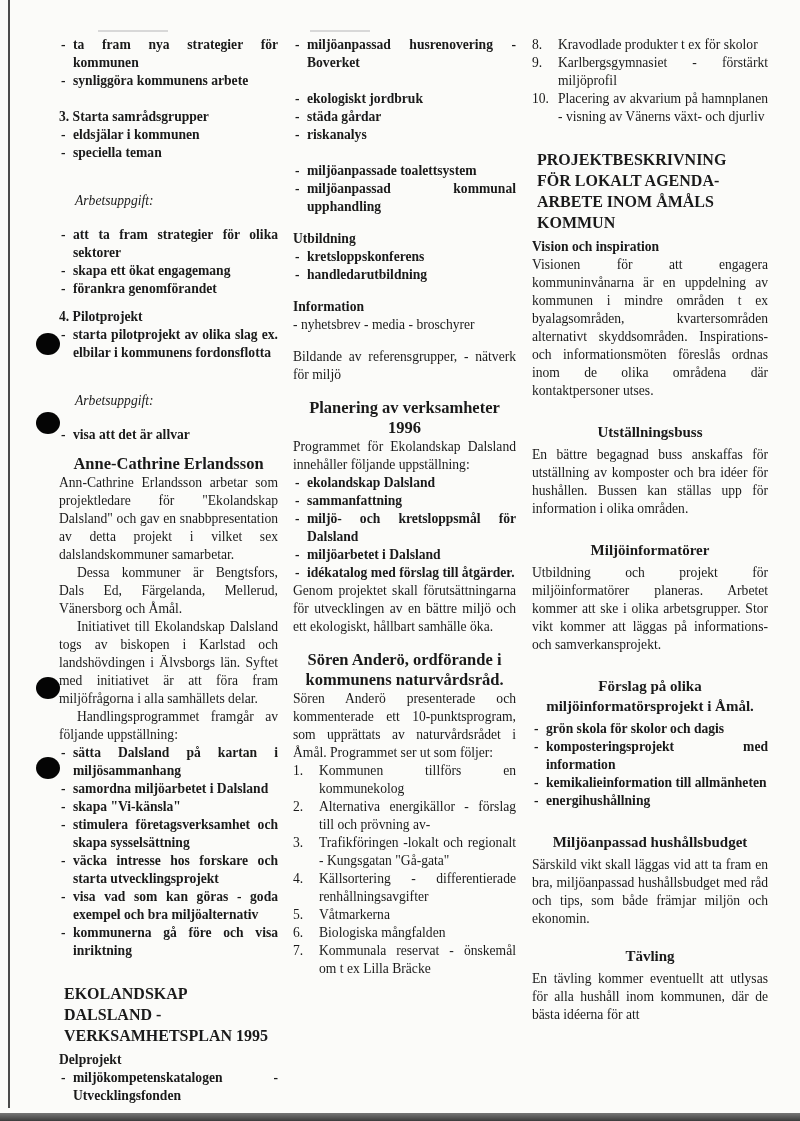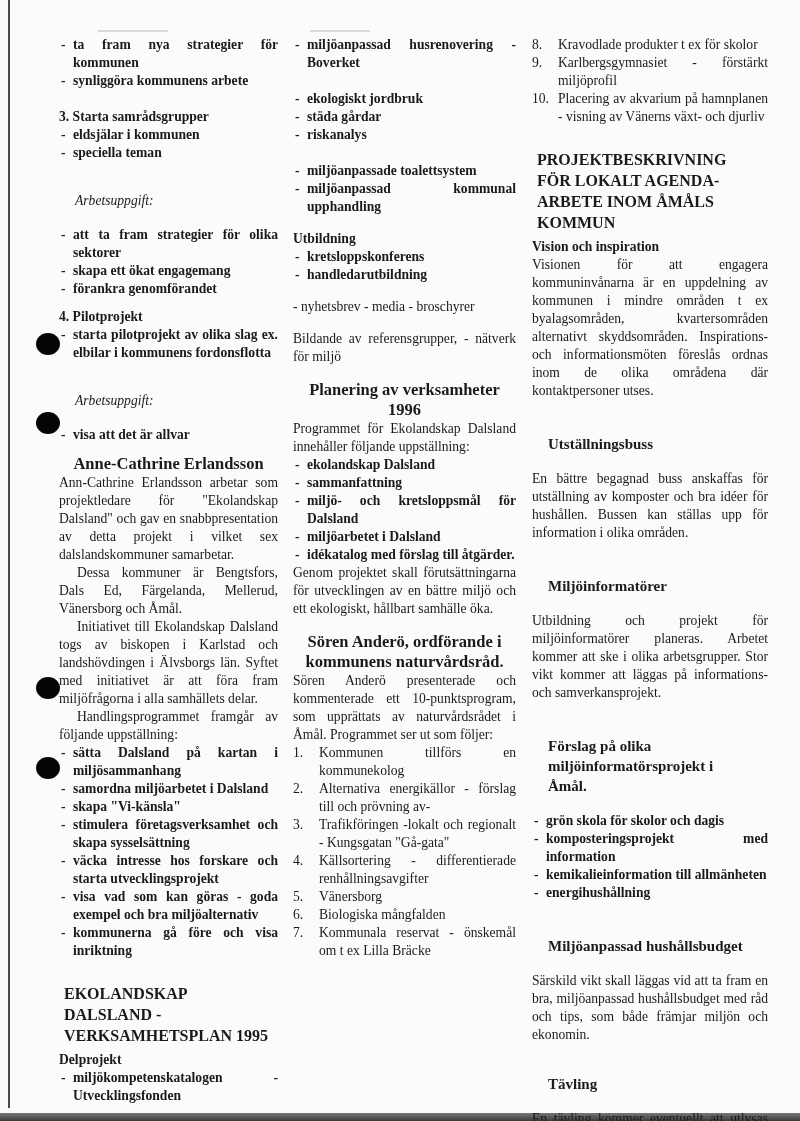--- a/index.html
+++ b/index.html
@@ -22,21 +22,21 @@
   .col3 { left: 532px; width: 236px; }
   p { margin: 0; text-align: justify; }
   .indent { text-indent: 18px; }
   ul.dash { list-style: none; margin: 0; padding: 0; font-weight: bold; }
   ul.dash li { position: relative; padding-left: 14px; text-align: justify; }
   ul.dash li::before { content: "-"; position: absolute; left: 2px; }
   ol.num { list-style: none; margin: 0; padding: 0; }
   ol.num li { position: relative; padding-left: 26px; text-align: justify; }
   ol.num li .n { position: absolute; left: 0; }
   .h-big { font-weight: bold; font-size: 16.5px; line-height: 20px; margin: 0; text-align: center; }
-  .h-mid { font-weight: bold; font-size: 15px; line-height: 20px; margin: 16px; }
+  .h-mid { font-weight: bold; font-size: 15px; line-height: 20px; margin: 4px; text-align: center; }
   .h-sm { font-weight: bold; font-size: 13.6px; line-height: 18px; margin: 0; }
   .caps { font-weight: bold; font-size: 16px; line-height: 21px; margin: 5px; }
   .italic { font-style: italic; margin: 16px; } .gap10 { height: 10px; } .gap14 { height: 14px; } .gap18 { height: 18px; }
 </style>
 </head>
 <body>
 
 <div class="page">
   <div class="left-border"></div>
   <div class="top-smudge" style="left:98px;width:70px"></div>
@@ -113,20 +113,21 @@
       <li>miljöanpassade toalettsystem</li>
       <li>miljöanpassad kommunal upphandling</li>
     </ul>
     <div class="gap14"></div>
     <h3 class="h-sm">Utbildning</h3>
     <ul class="dash">
       <li>kretsloppskonferens</li>
       <li>handledarutbildning</li>
     </ul>
     <div class="gap14"></div>
+    <h3 class="h-sm">Information</h3>
     <p>- nyhetsbrev - media - broschyrer</p>
     <div class="gap14"></div>
     <p>Bildande av referensgrupper, - nätverk för miljö</p>
     <div class="gap14"></div>
     <h2 class="h-big">Planering av verksamheter 1996</h2>
     <p>Programmet för Ekolandskap Dalsland innehåller följande uppställning:</p>
     <ul class="dash">
       <li>ekolandskap Dalsland</li>
       <li>sammanfattning</li>
       <li>miljö- och kretsloppsmål för Dalsland</li>
@@ -135,21 +136,21 @@
     </ul>
     <p>Genom projektet skall förutsättningarna för utvecklingen av en bättre miljö och ett ekologiskt, hållbart samhälle öka.</p>
     <div class="gap14"></div>
     <h2 class="h-big">Sören Anderö, ordförande i kommunens naturvårdsråd.</h2>
     <p>Sören Anderö presenterade och kommenterade ett 10-punktsprogram, som upprättats av naturvårdsrådet i Åmål. Programmet ser ut som följer:</p>
     <ol class="num">
       <li><span class="n">1.</span><span>Kommunen tillförs en kommunekolog</span></li>
       <li><span class="n">2.</span><span>Alternativa energikällor - förslag till och prövning av-</span></li>
       <li><span class="n">3.</span><span>Trafikföringen -lokalt och regionalt - Kungsgatan "Gå-gata"</span></li>
       <li><span class="n">4.</span><span>Källsortering - differentierade renhållningsavgifter</span></li>
-      <li><span class="n">5.</span><span>Vänersborg</span></li>
+      <li><span class="n">5.</span><span>Våtmarkerna</span></li>
       <li><span class="n">6.</span><span>Biologiska mångfalden</span></li>
       <li><span class="n">7.</span><span>Kommunala reservat - önskemål om t ex Lilla Bräcke</span></li>
     </ol>
   </div>
 
   <div class="col col3">
     <ol class="num">
       <li><span class="n">8.</span><span>Kravodlade produkter t ex för skolor</span></li>
       <li><span class="n">9.</span><span>Karlbergsgymnasiet - förstärkt miljöprofil</span></li>
       <li><span class="n">10.</span><span>Placering av akvarium på hamnplanen - visning av Vänerns växt- och djurliv</span></li>

